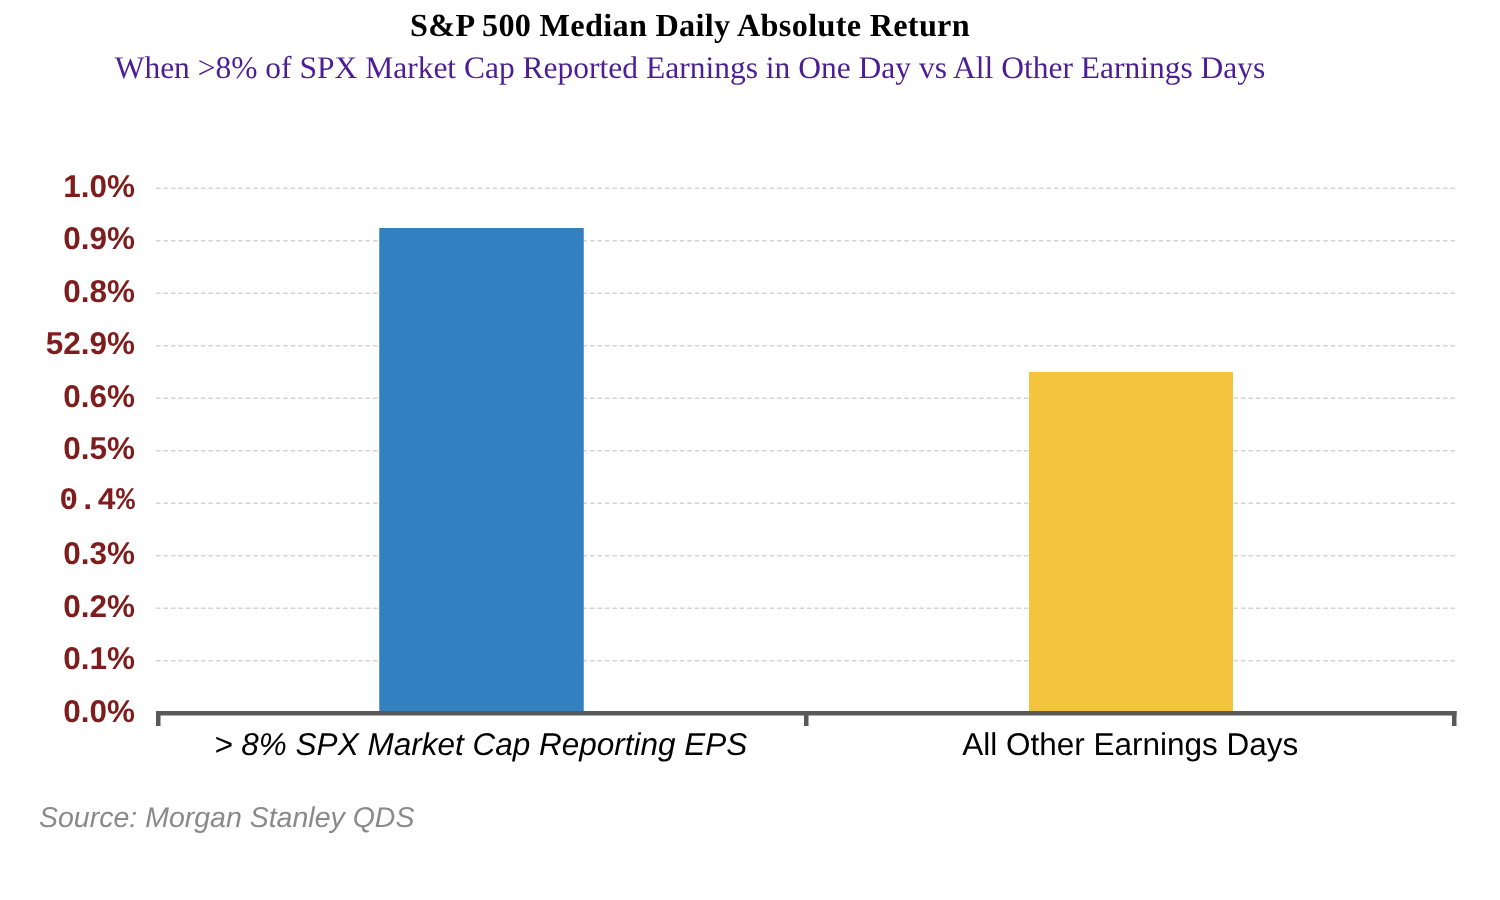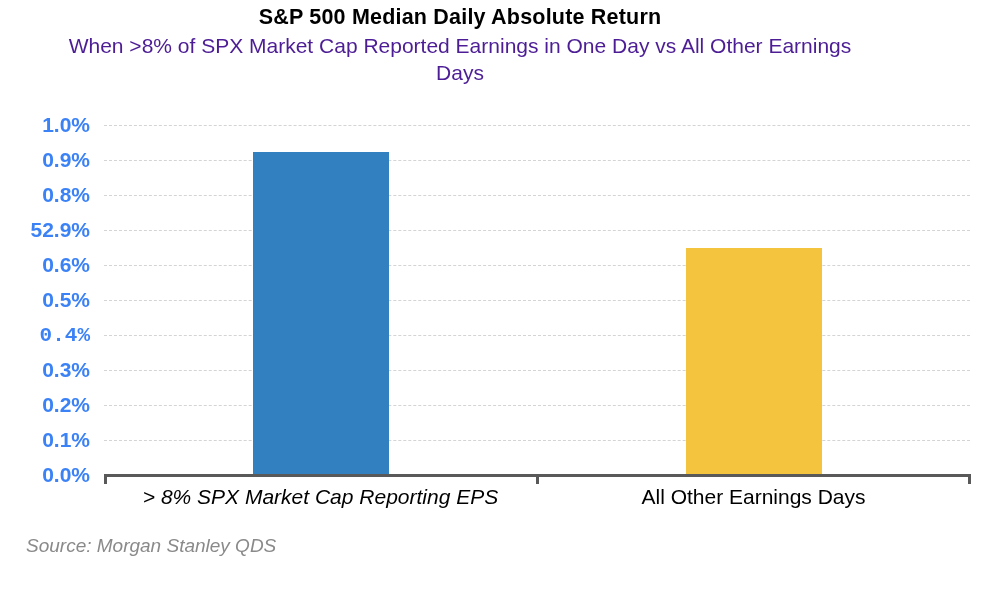--- a/index.html
+++ b/index.html
@@ -21,20 +21,21 @@
     height: 600px;
   }
 
   
   .title-block {
     position: absolute;
     left: 0;
     top: 4px;
     width: 920px;
     text-align: center;
+    font-family: Liberation Serif, serif;
   }
   .chart-title {
     font-size: 21.5px;
     font-weight: bold;
     letter-spacing: 0.2px;
     line-height: 26px;
     color: #000000;
     white-space: nowrap;
   }
   .chart-subtitle {
@@ -77,21 +78,21 @@
     top: 125px;
     width: 96px;
     height: 350px;
   }
   .y-label {
     position: absolute;
     right: 6px;
     transform: translateY(-50%);
     font-size: 21px;
     font-weight: bold;
-    color: #3b82f6;
+    color: #7f1d1d;
     white-space: nowrap;
     text-align: right;
   }
 
   
   .bars-layer {
     position: absolute;
     left: 0;
     top: 0;
     width: 100%;

